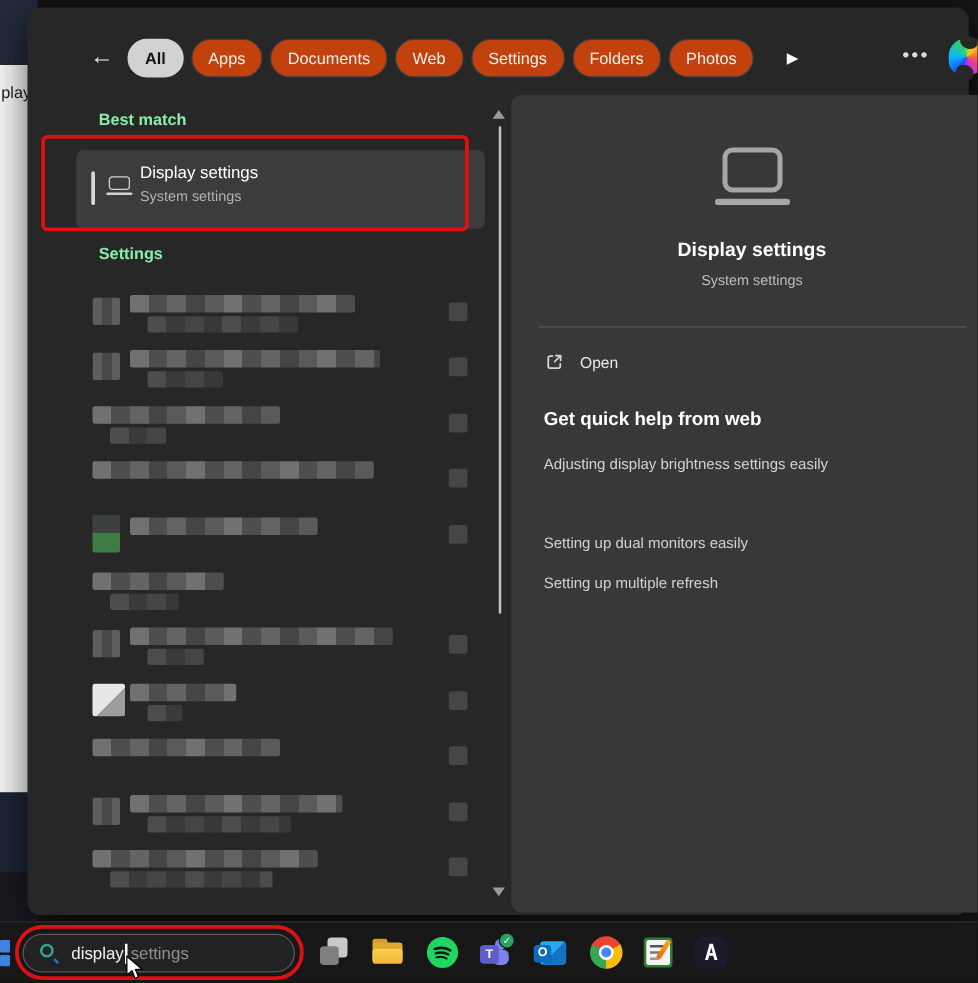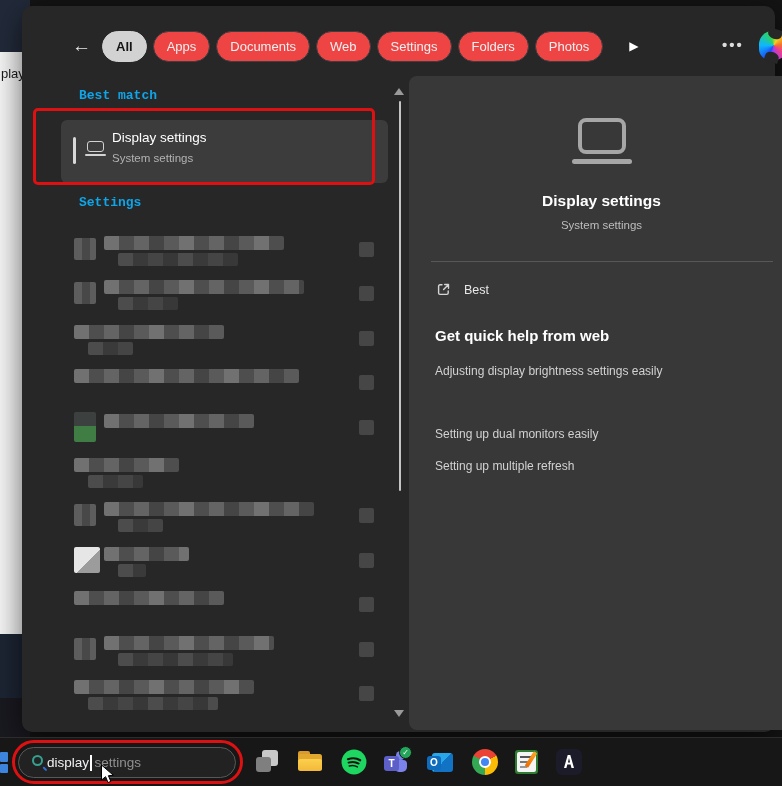--- a/index.html
+++ b/index.html
@@ -14,31 +14,31 @@
   .bg-dark-strip{position:absolute;left:0;top:698px;width:30px;height:40px;background:#191920;}
   .bg-text{position:absolute;left:1px;top:66px;color:#1a1a1a;font-size:13px;}
 
   
   .flyout{position:absolute;left:22px;top:6px;width:753px;height:726px;background:#272727;border-radius:10px;box-shadow:0 8px 30px rgba(0,0,0,.6);}
 
   
   .tabbar{position:absolute;left:50px;top:24px;height:32px;display:flex;align-items:center;}
   .back{color:#e6e6e6;font-size:19px;width:30px;cursor:default;}
   .pills{display:flex;gap:6px;align-items:center;}
-  .pill{background:#ef4444;color:#f0f0f0;font-size:13px;padding:7px 13px;border-radius:16px;white-space:nowrap;border:1px solid #3d3e42;}
+  .pill{background:#c2410c;color:#f0f0f0;font-size:13px;padding:7px 13px;border-radius:16px;white-space:nowrap;border:1px solid #3d3e42;}
   .pill.sel{background:#d2d2d2;color:#141414;border-color:#d2d2d2;font-weight:bold;}
   .more-tabs{color:#ffffff;font-size:12px;margin-left:26px;}
   .overflow-dots{position:absolute;left:700px;top:30px;color:#dcdcdc;font-size:15px;letter-spacing:2px;font-weight:bold;}
   .copilot{position:absolute;left:737px;top:25px;width:29px;height:29px;border-radius:46% 38% 46% 38%;
     background:conic-gradient(from 210deg,#1b4df5,#0fb6ff 60deg,#2bd45f 130deg,#f6d21b 180deg,#f2772b 230deg,#ee3d8b 280deg,#a13df0 330deg,#1b4df5);}
   .copilot::before{content:"";position:absolute;left:9px;top:-2px;width:14px;height:10px;background:#272727;border-radius:0 0 60% 60%;transform:rotate(18deg);}
   .copilot::after{content:"";position:absolute;left:6px;bottom:-2px;width:14px;height:10px;background:#272727;border-radius:60% 60% 0 0;transform:rotate(18deg);}
 
   
-  .sec-header{position:absolute;color:#0ea5e9;font-size:13px;font-weight:bold;font-family:Liberation Mono, monospace;}
+  .sec-header{position:absolute;color:#86efac;font-size:13px;font-weight:bold;}
   .best-header{left:57px;top:82px;}
   .settings-header{left:57px;top:189px;}
   .annotation{position:absolute;border:3.5px solid #dd1111;pointer-events:none;z-index:40;}
   .ann-best{left:33px;top:108px;width:342px;height:77px;border-radius:5px;}
   .ann-search{left:12px;top:740px;width:231px;height:44px;border-radius:22px;}
 
   .best-item{position:absolute;left:39px;top:114px;width:327px;height:63px;background:#3c3c3c;border-radius:6px;}
   .sel-bar{position:absolute;left:51px;top:131px;width:3px;height:27px;background:#d8d8d8;border-radius:2px;z-index:5;}
   .bm-icon{position:absolute;left:63px;top:135px;width:21px;height:18px;}
   .lap-sm-screen{width:17px;height:11px;border:1.6px solid #d2d2d2;border-radius:3px;margin:0 auto;}
@@ -77,21 +77,21 @@
   .hl0{top:288px;} .hl1{top:320px;} .hl2{top:351px;} .hl3{top:383px;}
 
   
   .taskbar{position:absolute;left:0;top:737px;width:782px;height:49px;background:#171717;border-top:1px solid #2c2c2c;}
   .winlogo{position:absolute;left:0;top:14px;width:8px;height:21px;display:flex;flex-direction:column;gap:2px;}
   .winlogo i{display:block;width:8px;height:9.5px;background:#3c84dd;border-radius:1px;}
   .searchbox{position:absolute;left:18px;top:9px;width:218px;height:31px;background:#222222;border:1px solid #585858;border-radius:16px;display:flex;align-items:center;padding:0 10px;}
   .mag{width:15px;height:15px;position:relative;margin-left:3px;}
   .mag .ring{position:absolute;left:0;top:0;width:11px;height:11px;border:2.2px solid #35a08f;border-radius:50%;background:radial-gradient(circle,#2530332b,transparent);}
   .mag .handle{position:absolute;left:10.5px;top:10.5px;width:5px;height:2.4px;background:#2f6fd6;border-radius:2px;transform:rotate(45deg);transform-origin:0 50%;}
-  .stext{font-size:13.5px;display:flex;align-items:center;}
+  .stext{margin-left:10px;font-size:13.5px;display:flex;align-items:center;}
   .typed{color:#f2f2f2;}
   .caret{display:inline-block;width:1.5px;height:16px;background:#ffffff;margin:0 1px;}
   .ghost{color:#909090;margin-left:2px;}
   .tb-icons{position:absolute;top:11px;left:0;width:782px;height:30px;}
   .tbi{position:absolute;width:26px;height:26px;}
 
   
   .stack-back{position:absolute;left:8px;top:1px;width:16px;height:16px;background:#c9c9c9;border-radius:3px;}
   .stack-front{position:absolute;left:2px;top:8px;width:15px;height:15px;background:#7f7f7f;border-radius:3px;}
   
@@ -233,21 +233,21 @@
           <div class="lap-big-base"></div>
       </div>
       <div class="card-title">Display settings</div>
       <div class="card-sub">System settings</div>
       <div class="card-div"></div>
       <div class="open-row">
         <svg width="15" height="15" viewBox="0 0 15 15">
           <path d="M6 2.8 H4 A1.4 1.4 0 0 0 2.6 4.2 V11 A1.4 1.4 0 0 0 4 12.4 H10.8 A1.4 1.4 0 0 0 12.2 11 V9" fill="none" stroke="#d5d5d5" stroke-width="1.4" stroke-linecap="round"></path>
           <path d="M8.7 2.5 H12.5 V6.3 M12.3 2.7 L7.6 7.4" fill="none" stroke="#d5d5d5" stroke-width="1.4" stroke-linecap="round" stroke-linejoin="round"></path>
         </svg>
-        <span>Best</span>
+        <span>Open</span>
       </div>
       <div class="help-header">Get quick help from web</div>
       <div class="help-link hl0">Adjusting display brightness settings easily</div>
       <div class="help-link hl2">Setting up dual monitors easily</div>
       <div class="help-link hl3">Setting up multiple refresh</div>
     </div>
   </div>
 
   <div class="annotation ann-best"></div>
   <div class="annotation ann-search"></div>

